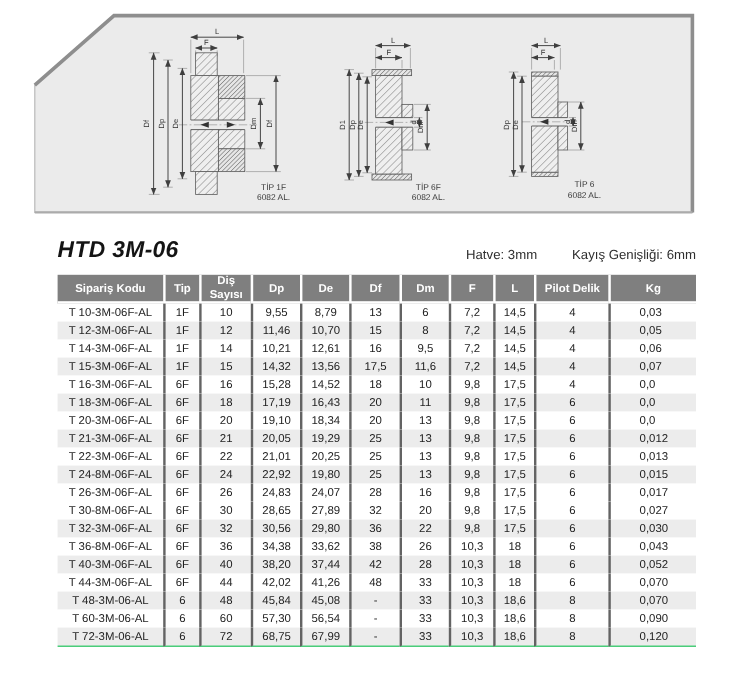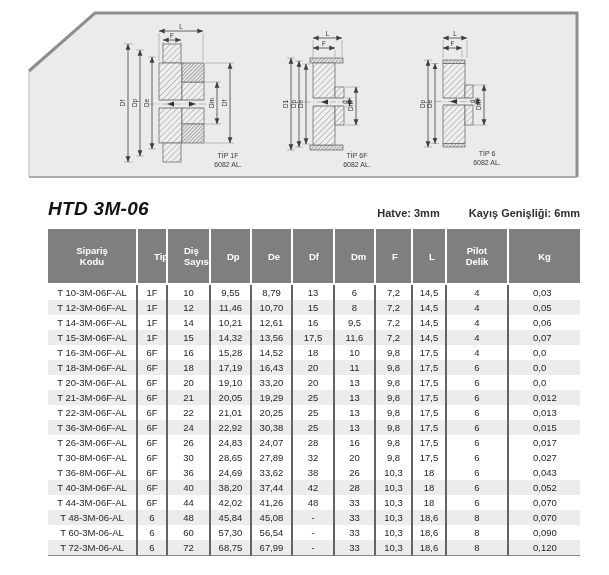--- a/index.html
+++ b/index.html
@@ -11,29 +11,29 @@
   .content{width:532px;margin-left:48px;}
   .title-row{
     display:flex;justify-content:space-between;align-items:flex-end;
     padding:10px 0 5px 0;
     gap:47px;
   }
   .page-title{
     margin:0;font-size:19px;font-style:italic;font-weight:bold;
     color:#141414;letter-spacing:.3px;
   }
-  .specs{font-size:11px;font-weight:bold;color:#2e2e2e;padding-bottom:1px;}
+  .specs{font-size:11px;font-weight:normal;color:#2e2e2e;padding-bottom:1px;}
   .specs span + span{margin-left:26px;}
   table.pulley{
     border-collapse:separate;border-spacing:0;table-layout:fixed;
     width:532px;margin-top:4px;
   }
   table.pulley th{
     background:#7f7f7f;color:#ffffff;font-size:9.5px;font-weight:bold;
-    height:19px;padding:16px;border-left:2px solid #ffffff;border-bottom:2px solid #ffffff;
+    height:19px;padding:0;border-left:2px solid #ffffff;border-bottom:2px solid #ffffff;
     text-align:center;vertical-align:middle;
   }
   table.pulley th:first-child{border-left:none;}
   table.pulley td{
     font-size:9.5px;color:#1e1e1e;text-align:center;vertical-align:middle;
     height:15px;line-height:15px;padding:0;border-left:2px solid #636363;
     background:#ffffff;white-space:nowrap;
   }
   table.pulley td:first-child{border-left:none;}
   table.pulley td:last-child{text-align:left;padding-left:24px;}
@@ -329,21 +329,21 @@
             <td>9,8</td>
             <td>17,5</td>
             <td>6</td>
             <td>0,0</td>
           </tr>
           <tr class="even">
             <td>T 20-3M-06F-AL</td>
             <td>6F</td>
             <td>20</td>
             <td>19,10</td>
-            <td>33,20</td>
+            <td>18,34</td>
             <td>20</td>
             <td>13</td>
             <td>9,8</td>
             <td>17,5</td>
             <td>6</td>
             <td>0,0</td>
           </tr>
           <tr class="odd">
             <td>T 21-3M-06F-AL</td>
             <td>6F</td>
@@ -364,25 +364,25 @@
             <td>21,01</td>
             <td>20,25</td>
             <td>25</td>
             <td>13</td>
             <td>9,8</td>
             <td>17,5</td>
             <td>6</td>
             <td>0,013</td>
           </tr>
           <tr class="odd">
-            <td>T 36-3M-06F-AL</td>
+            <td>T 24-8M-06F-AL</td>
             <td>6F</td>
             <td>24</td>
             <td>22,92</td>
-            <td>30,38</td>
+            <td>19,80</td>
             <td>25</td>
             <td>13</td>
             <td>9,8</td>
             <td>17,5</td>
             <td>6</td>
             <td>0,015</td>
           </tr>
           <tr class="even">
             <td>T 26-3M-06F-AL</td>
             <td>6F</td>
@@ -402,25 +402,38 @@
             <td>30</td>
             <td>28,65</td>
             <td>27,89</td>
             <td>32</td>
             <td>20</td>
             <td>9,8</td>
             <td>17,5</td>
             <td>6</td>
             <td>0,027</td>
           </tr>
+          <tr class="odd">
+            <td>T 32-3M-06F-AL</td>
+            <td>6F</td>
+            <td>32</td>
+            <td>30,56</td>
+            <td>29,80</td>
+            <td>36</td>
+            <td>22</td>
+            <td>9,8</td>
+            <td>17,5</td>
+            <td>6</td>
+            <td>0,030</td>
+          </tr>
           <tr class="even">
             <td>T 36-8M-06F-AL</td>
             <td>6F</td>
             <td>36</td>
-            <td>24,69</td>
+            <td>34,38</td>
             <td>33,62</td>
             <td>38</td>
             <td>26</td>
             <td>10,3</td>
             <td>18</td>
             <td>6</td>
             <td>0,043</td>
           </tr>
           <tr class="odd">
             <td>T 40-3M-06F-AL</td>

